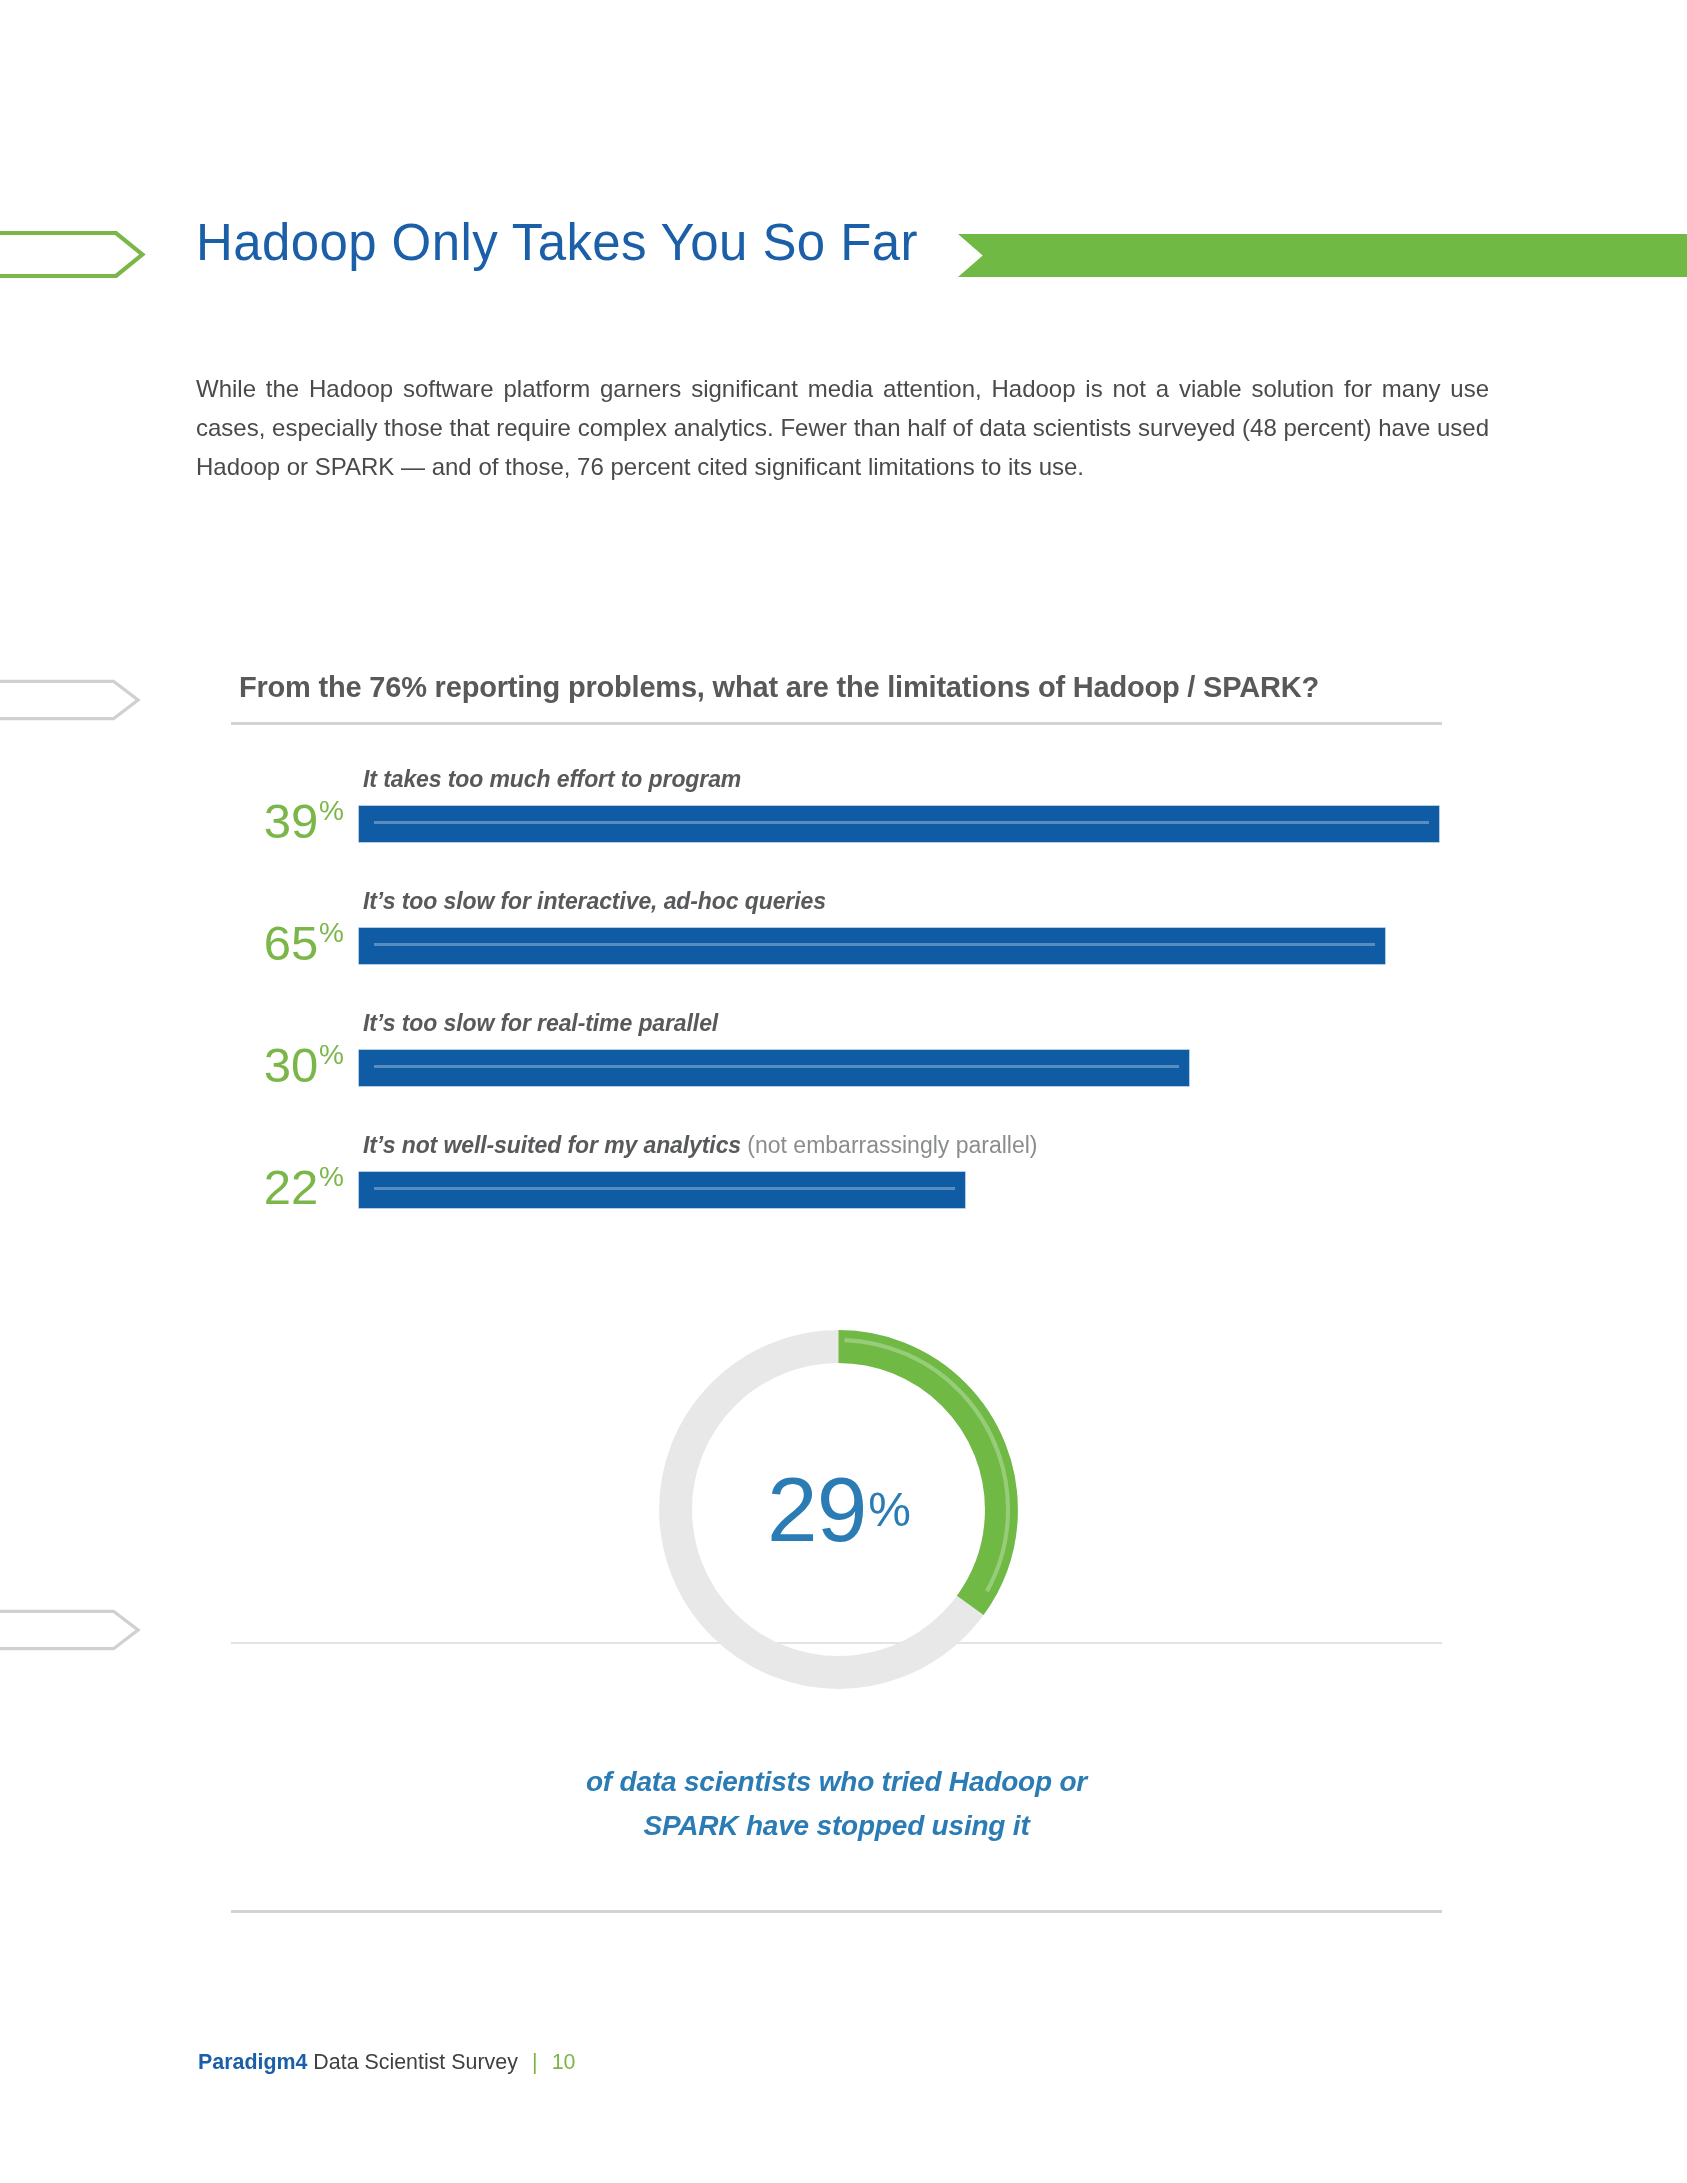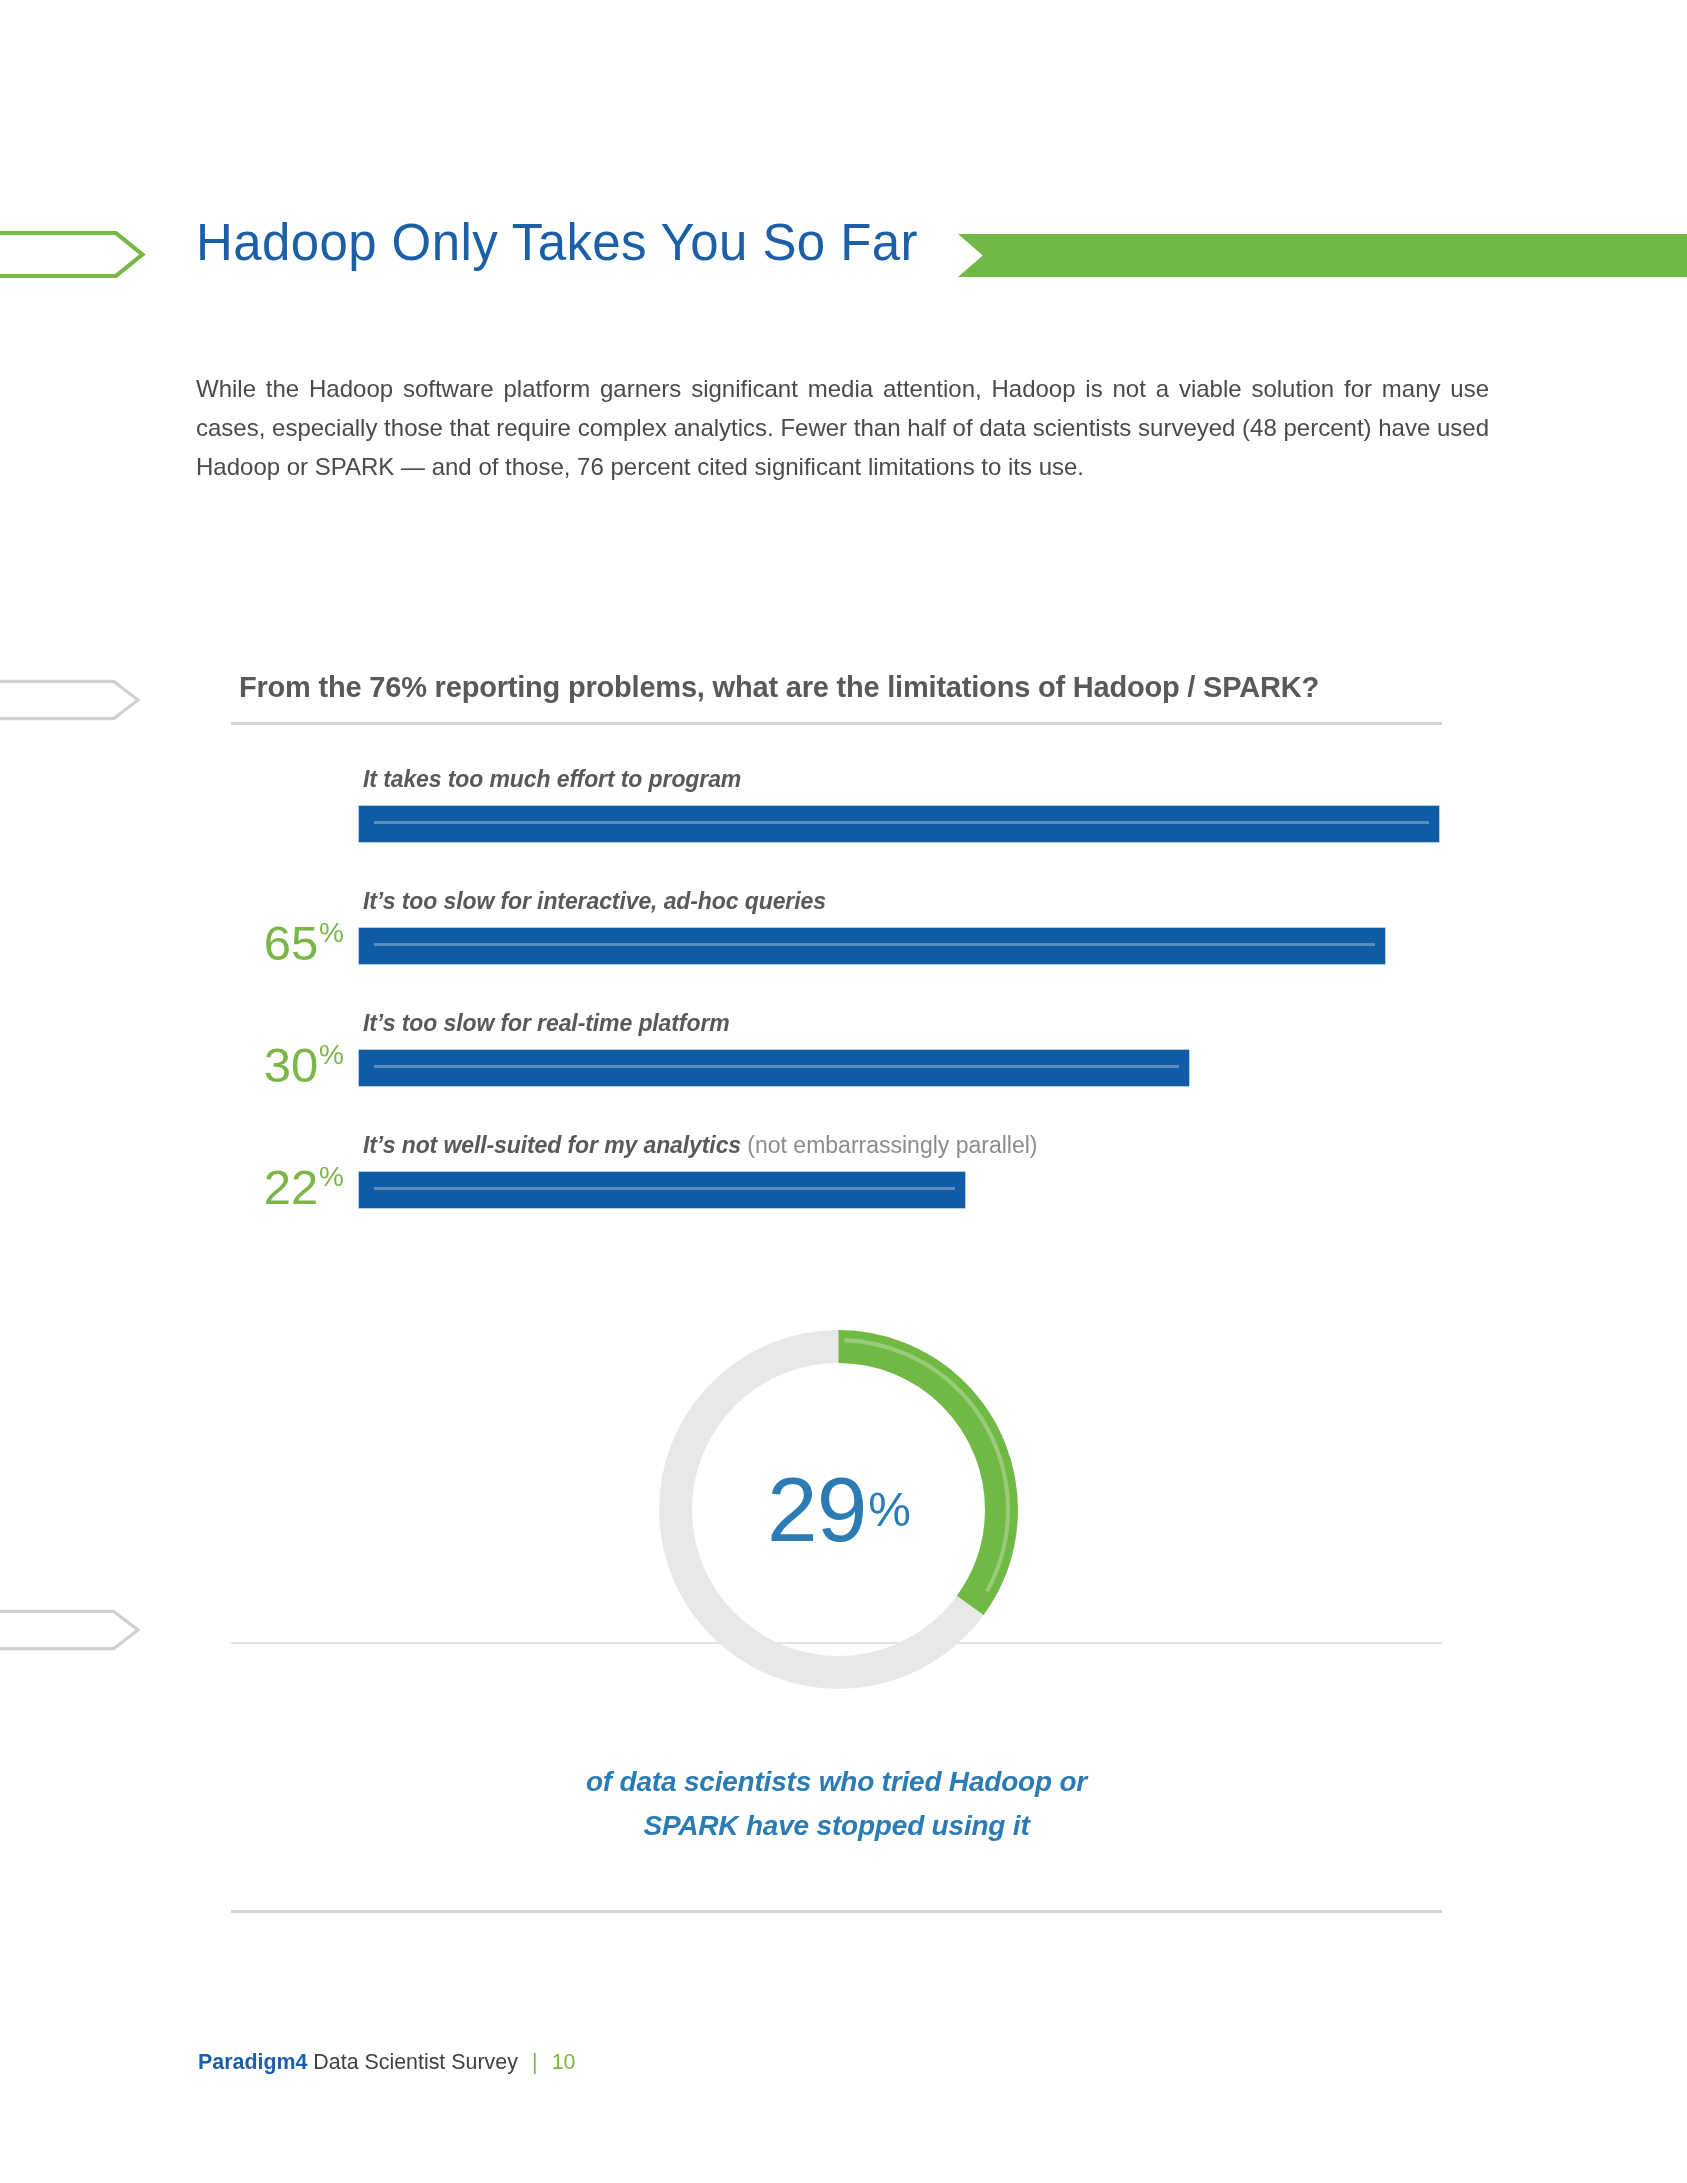--- a/index.html
+++ b/index.html
@@ -256,37 +256,38 @@
     <path d="M0 4 L198 4 L228 27 L198 50 L0 50" fill="#ffffff" stroke="#cfd0d2" stroke-width="4" stroke-linejoin="miter"></path>
   </svg>
 </div>
 
 <div id="question-heading">From the 76% reporting problems, what are the limitations of Hadoop / SPARK?</div>
 <div id="question-rule"></div>
 
 <div id="bar-chart">
 
   <div class="bar-row">
+    <div class="bar-pct"><span>39</span><span class="sym">%</span></div>
     <div class="bar-label"><span>It takes too much effort to program</span></div>
     <div class="bar-track" style="width:1080px;">
       <div class="bar-fill" style="width:1080px;"></div>
     </div>
   </div>
 
   <div class="bar-row">
     <div class="bar-pct"><span>65</span><span class="sym">%</span></div>
     <div class="bar-label"><span>It’s too slow for interactive, ad-hoc queries</span></div>
     <div class="bar-track" style="width:1026px;">
       <div class="bar-fill" style="width:1026px;"></div>
     </div>
   </div>
 
   <div class="bar-row">
     <div class="bar-pct"><span>30</span><span class="sym">%</span></div>
-    <div class="bar-label"><span>It’s too slow for real-time platform</span></div>
+    <div class="bar-label"><span>It’s too slow for real-time parallel</span></div>
     <div class="bar-track" style="width:830px;">
       <div class="bar-fill" style="width:830px;"></div>
     </div>
   </div>
 
   <div class="bar-row">
     <div class="bar-pct"><span>22</span><span class="sym">%</span></div>
     <div class="bar-label"><span>It’s not well-suited for my analytics</span> <span class="paren">(not embarrassingly parallel)</span></div>
     <div class="bar-track" style="width:606px;">
       <div class="bar-fill" style="width:606px;"></div>

